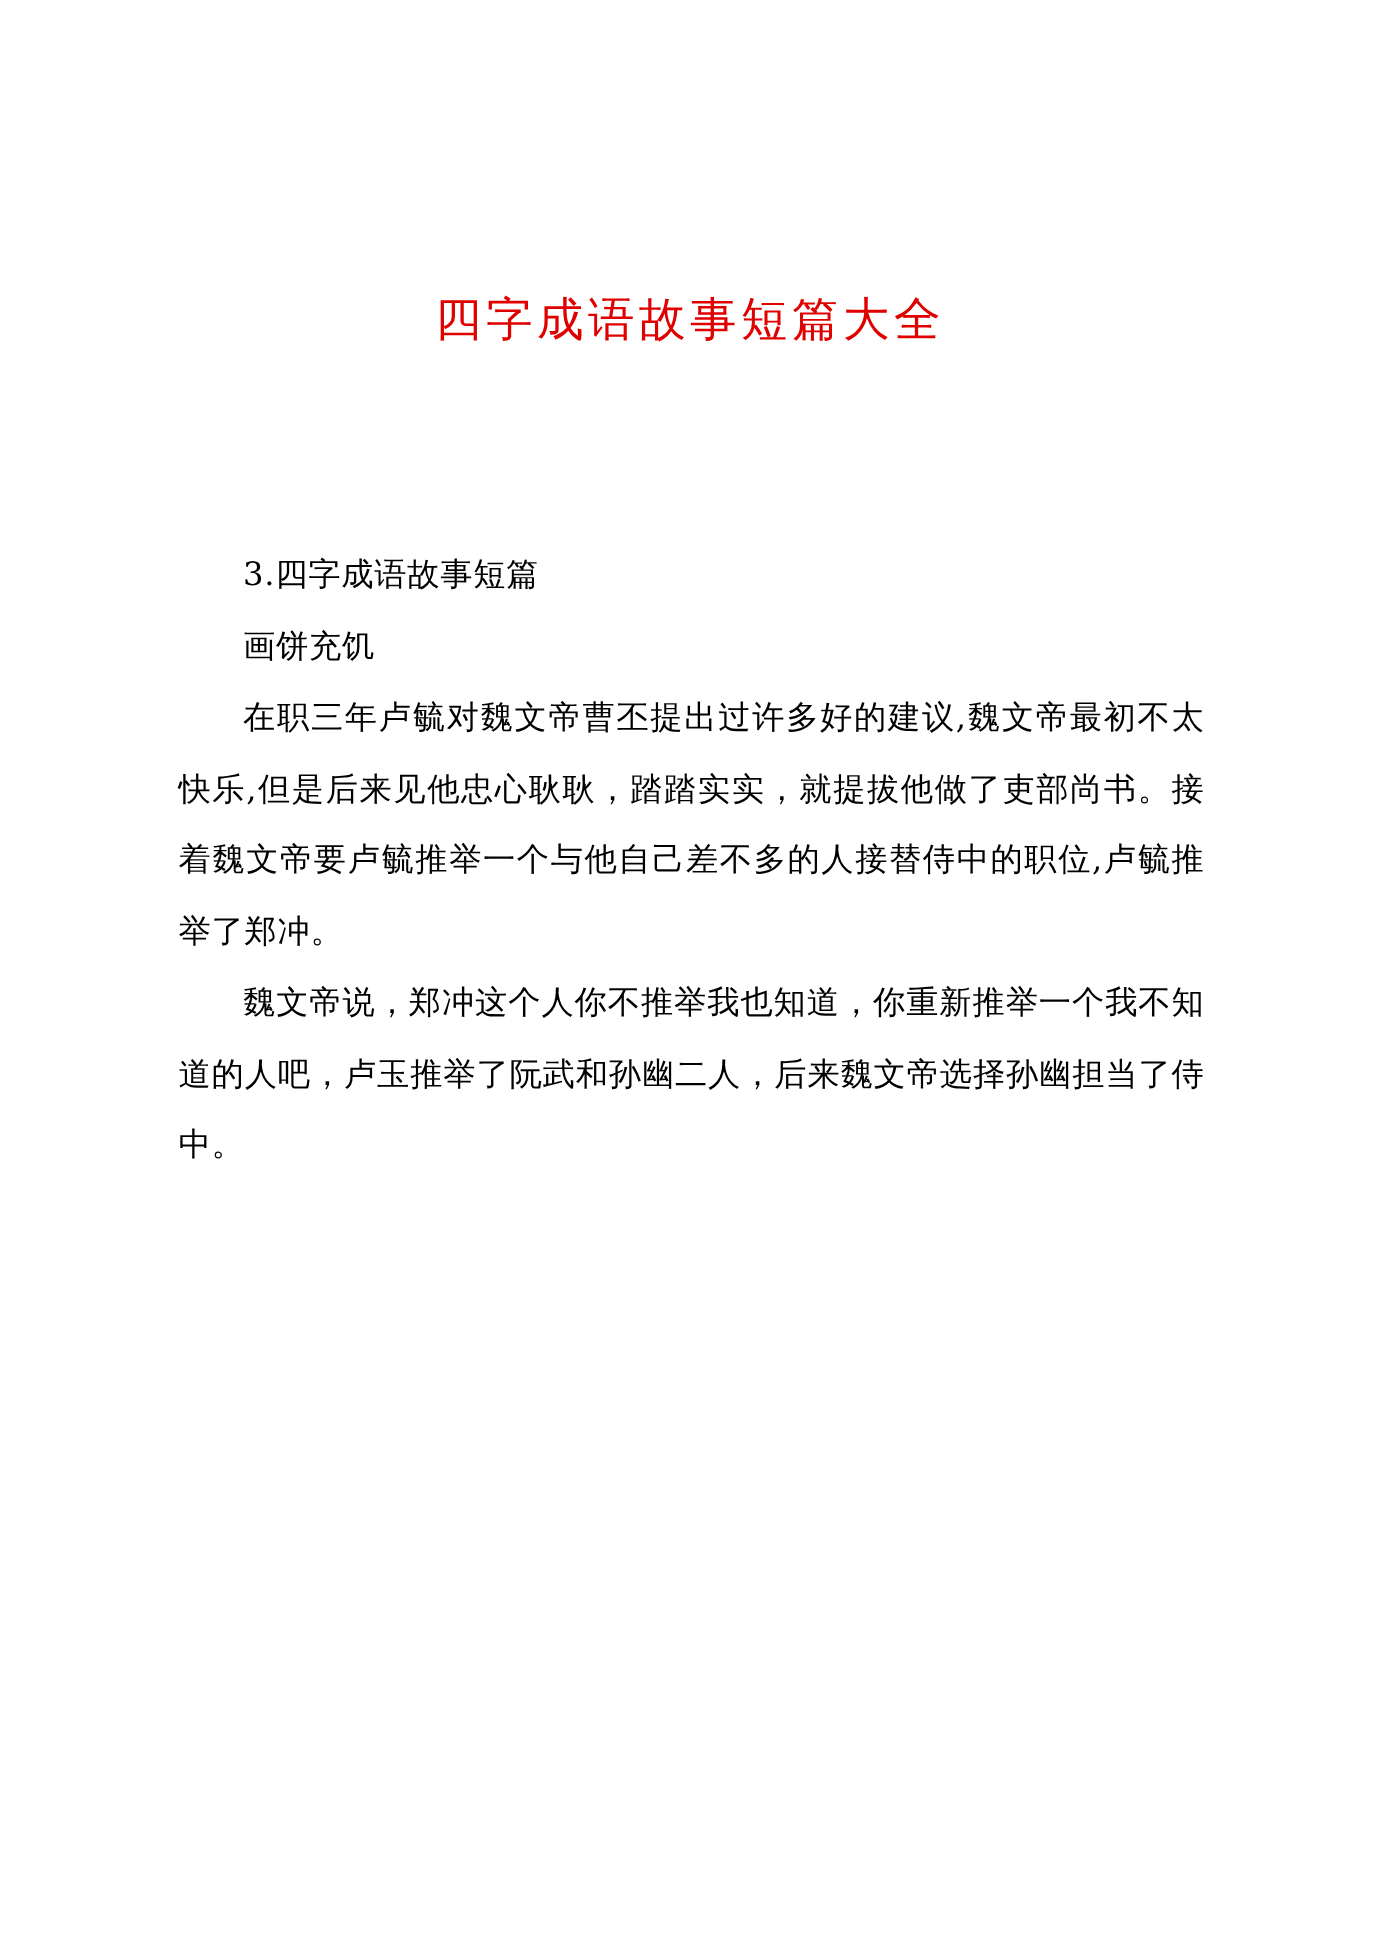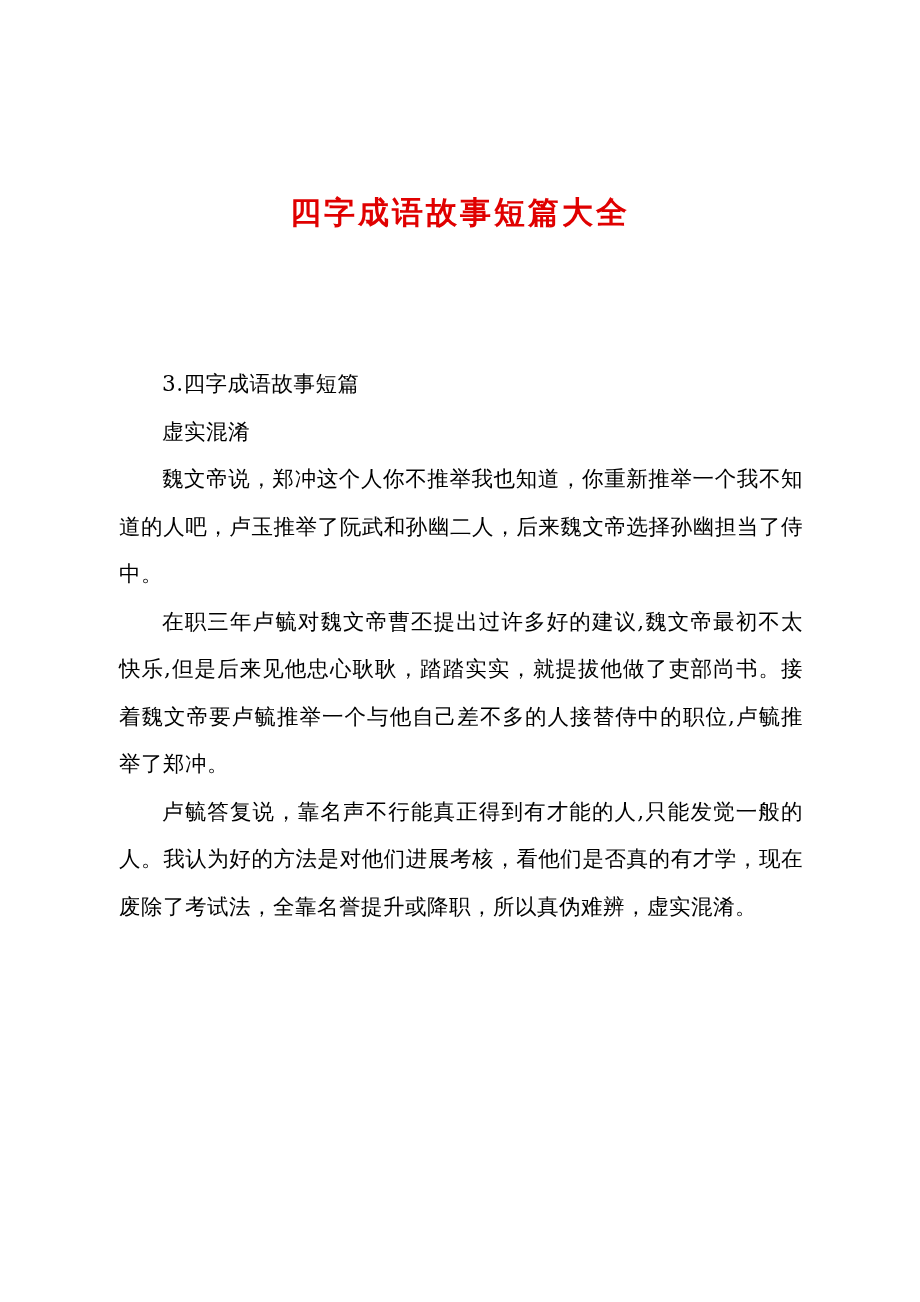--- a/index.html
+++ b/index.html
@@ -17,21 +17,21 @@
       color: #000000;
       overflow: hidden;
     }
     .doc-title {
       position: absolute;
       top: 192px;
       left: 0;
       width: 100%;
       text-align: center;
       font-size: 31px;
-      font-weight: bold;
+      font-weight: normal;
       letter-spacing: 3px;
       color: #e00000;
     }
     .doc-body {
       position: absolute;
       top: 360px;
       left: 119px;
       width: 684px;
       font-size: 21.5px;
       line-height: 47.5px;
@@ -47,19 +47,18 @@
   </style>
 </head>
 <body>
 
 <div class="page">
 
   <div class="doc-title" style="color: rgb(224, 0, 0);">四字成语故事短篇大全</div>
 
   <div class="doc-body">
     <p>3.四字成语故事短篇</p>
-    <p>虚实混淆</p>
+    <p>画饼充饥</p>
+    <p>在职三年卢毓对魏文帝曹丕提出过许多好的建议,魏文帝最初不太快乐,但是后来见他忠心耿耿，踏踏实实，就提拔他做了吏部尚书。接着魏文帝要卢毓推举一个与他自己差不多的人接替侍中的职位,卢毓推举了郑冲。</p>
     <p>魏文帝说，郑冲这个人你不推举我也知道，你重新推举一个我不知道的人吧，卢玉推举了阮武和孙幽二人，后来魏文帝选择孙幽担当了侍中。</p>
-    <p>在职三年卢毓对魏文帝曹丕提出过许多好的建议,魏文帝最初不太快乐,但是后来见他忠心耿耿，踏踏实实，就提拔他做了吏部尚书。接着魏文帝要卢毓推举一个与他自己差不多的人接替侍中的职位,卢毓推举了郑冲。</p>
-    <p>卢毓答复说，靠名声不行能真正得到有才能的人,只能发觉一般的人。我认为好的方法是对他们进展考核，看他们是否真的有才学，现在废除了考试法，全靠名誉提升或降职，所以真伪难辨，虚实混淆。</p>
   </div>
 
 </div>
 
 </body></html>

